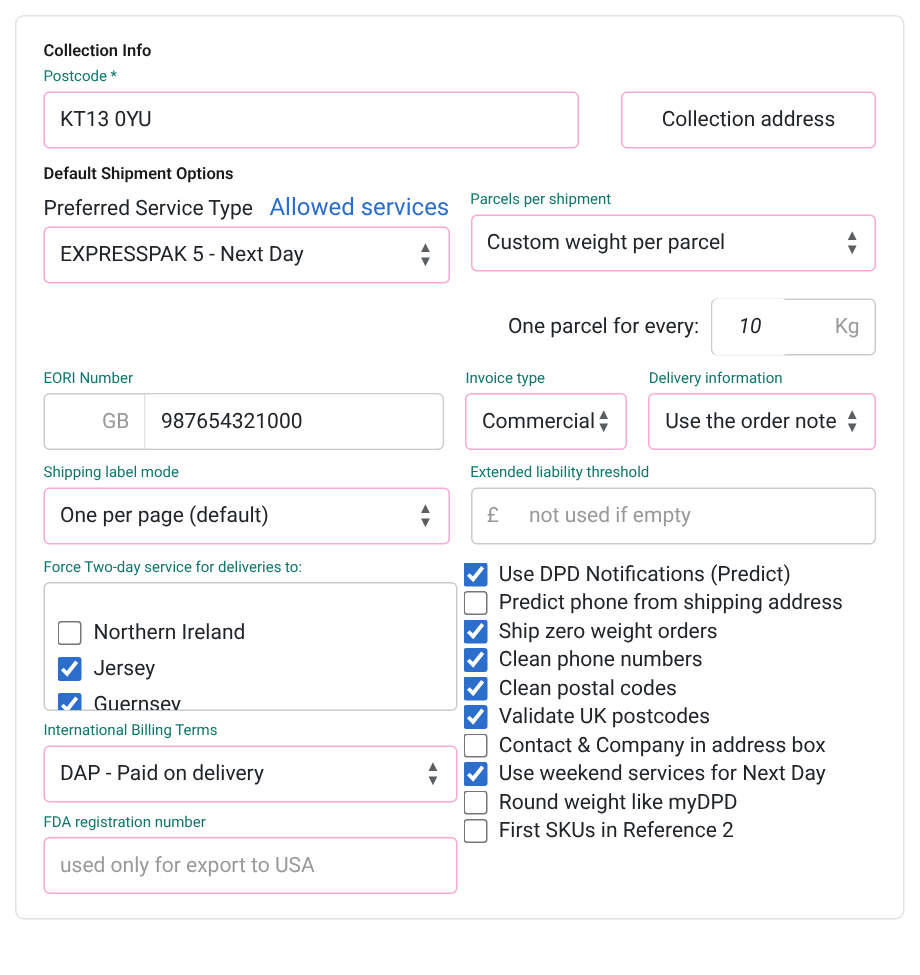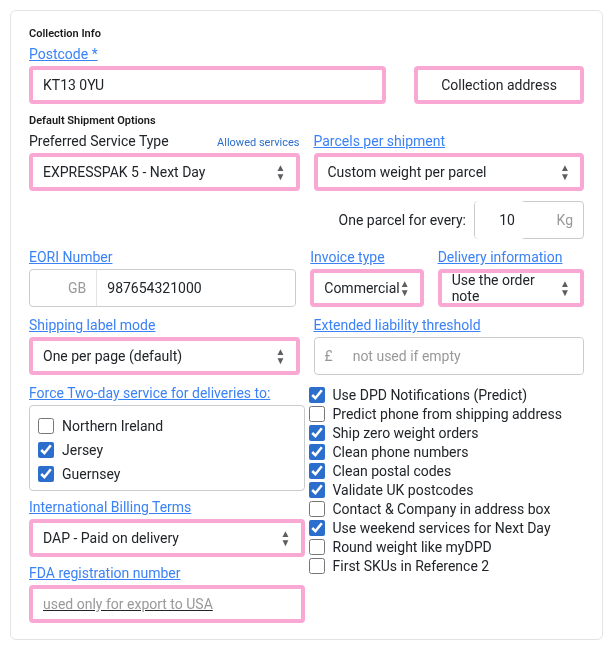--- a/index.html
+++ b/index.html
@@ -17,35 +17,34 @@
     padding: 16px 18px;
     width: 593px;
   }
   h2 {
     font-size: 11px;
     font-weight: 600;
     margin: 0 0 6px 0;
     color: #1a1a1a;
   }
   .label {
-    font-size: 14px;
-    color: #3b82f6;
+    font-size: 10px;
+    color: #0f766e;
     margin-bottom: 4px;
     display: block;
-    text-decoration: underline;
   }
   .link {
     color: #2c6ecb;
     cursor: pointer;
-    font-size: 11px;
+    font-size: 16px;
   }
   .row { display: flex; gap: 14px; margin-bottom: 10px; }
   .col { flex: 1; display: flex; flex-direction: column; }
   input[type="text"], .select, .btn, .textbox {
-    border: 4px solid #f9a8d4;
+    border: 1px solid #f9a8d4;
     border-radius: 4px;
     padding: 8px 10px;
     font-size: 14px;
     font-family: inherit;
     background: #fff;
     color: #212529;
     height: 38px;
   }
   input[type="text"]::placeholder { color: #999; }
   .btn {
@@ -104,22 +103,23 @@
     border: 1px solid #c9cccf;
     border-radius: 4px;
     height: 38px;
     display: flex;
     align-items: center;
     width: 110px;
   }
   .parcel-every .numwrap input {
     border: none;
     width: 50px;
-    text-align: right;
+    text-align: center;
     padding: 0 10px;
+    font-style: italic;
   }
   .parcel-every .unit { color: #999; padding-right: 10px; margin-left: auto; }
   .prefix-currency {
     display: flex;
     border: 1px solid #c9cccf;
     border-radius: 4px;
     height: 38px;
     align-items: center;
   }
   .prefix-currency .cur {
@@ -132,21 +132,21 @@
     height: 100%;
   }
   .two-col-bottom { display: flex; gap: 4px; }
   .two-col-bottom .left { width: 50%; }
   .two-col-bottom .right { width: 50%; }
   .scrollbox {
     border: 1px solid #c9cccf;
     border-radius: 4px;
     height: 86px;
     overflow-y: scroll;
-    padding: 8px 2px;
+    padding: 21px 2px;
   }
   .checkrow {
     display: flex;
     align-items: center;
     gap: 8px;
     padding: 4px 6px;
     font-size: 14px;
   }
   input[type="checkbox"] {
     width: 16px;
@@ -298,21 +298,21 @@
       <span class="label" style="margin-top:8px; display:block">International Billing Terms</span>
       <div class="select">
         <span>DAP - Paid on delivery</span>
         <span class="chev">
             <span>▲</span>
             <span>▼</span>
           </span>
       </div>
 
       <span class="label" style="margin-top:8px; display:block">FDA registration number</span>
-      <input type="text" style="width: 100%; text-decoration: underline;" placeholder="used only for export to USA">
+      <input type="text" style="width: 100%;" placeholder="used only for export to USA">
     </div>
 
     <div class="right checklist" id="options-list">
         <label class="checkrow">
           <input type="checkbox" checked="" style="">
           <span>Use DPD Notifications (Predict)</span>
         </label>
         <label class="checkrow">
           <input type="checkbox" style="">
           <span>Predict phone from shipping address</span>

